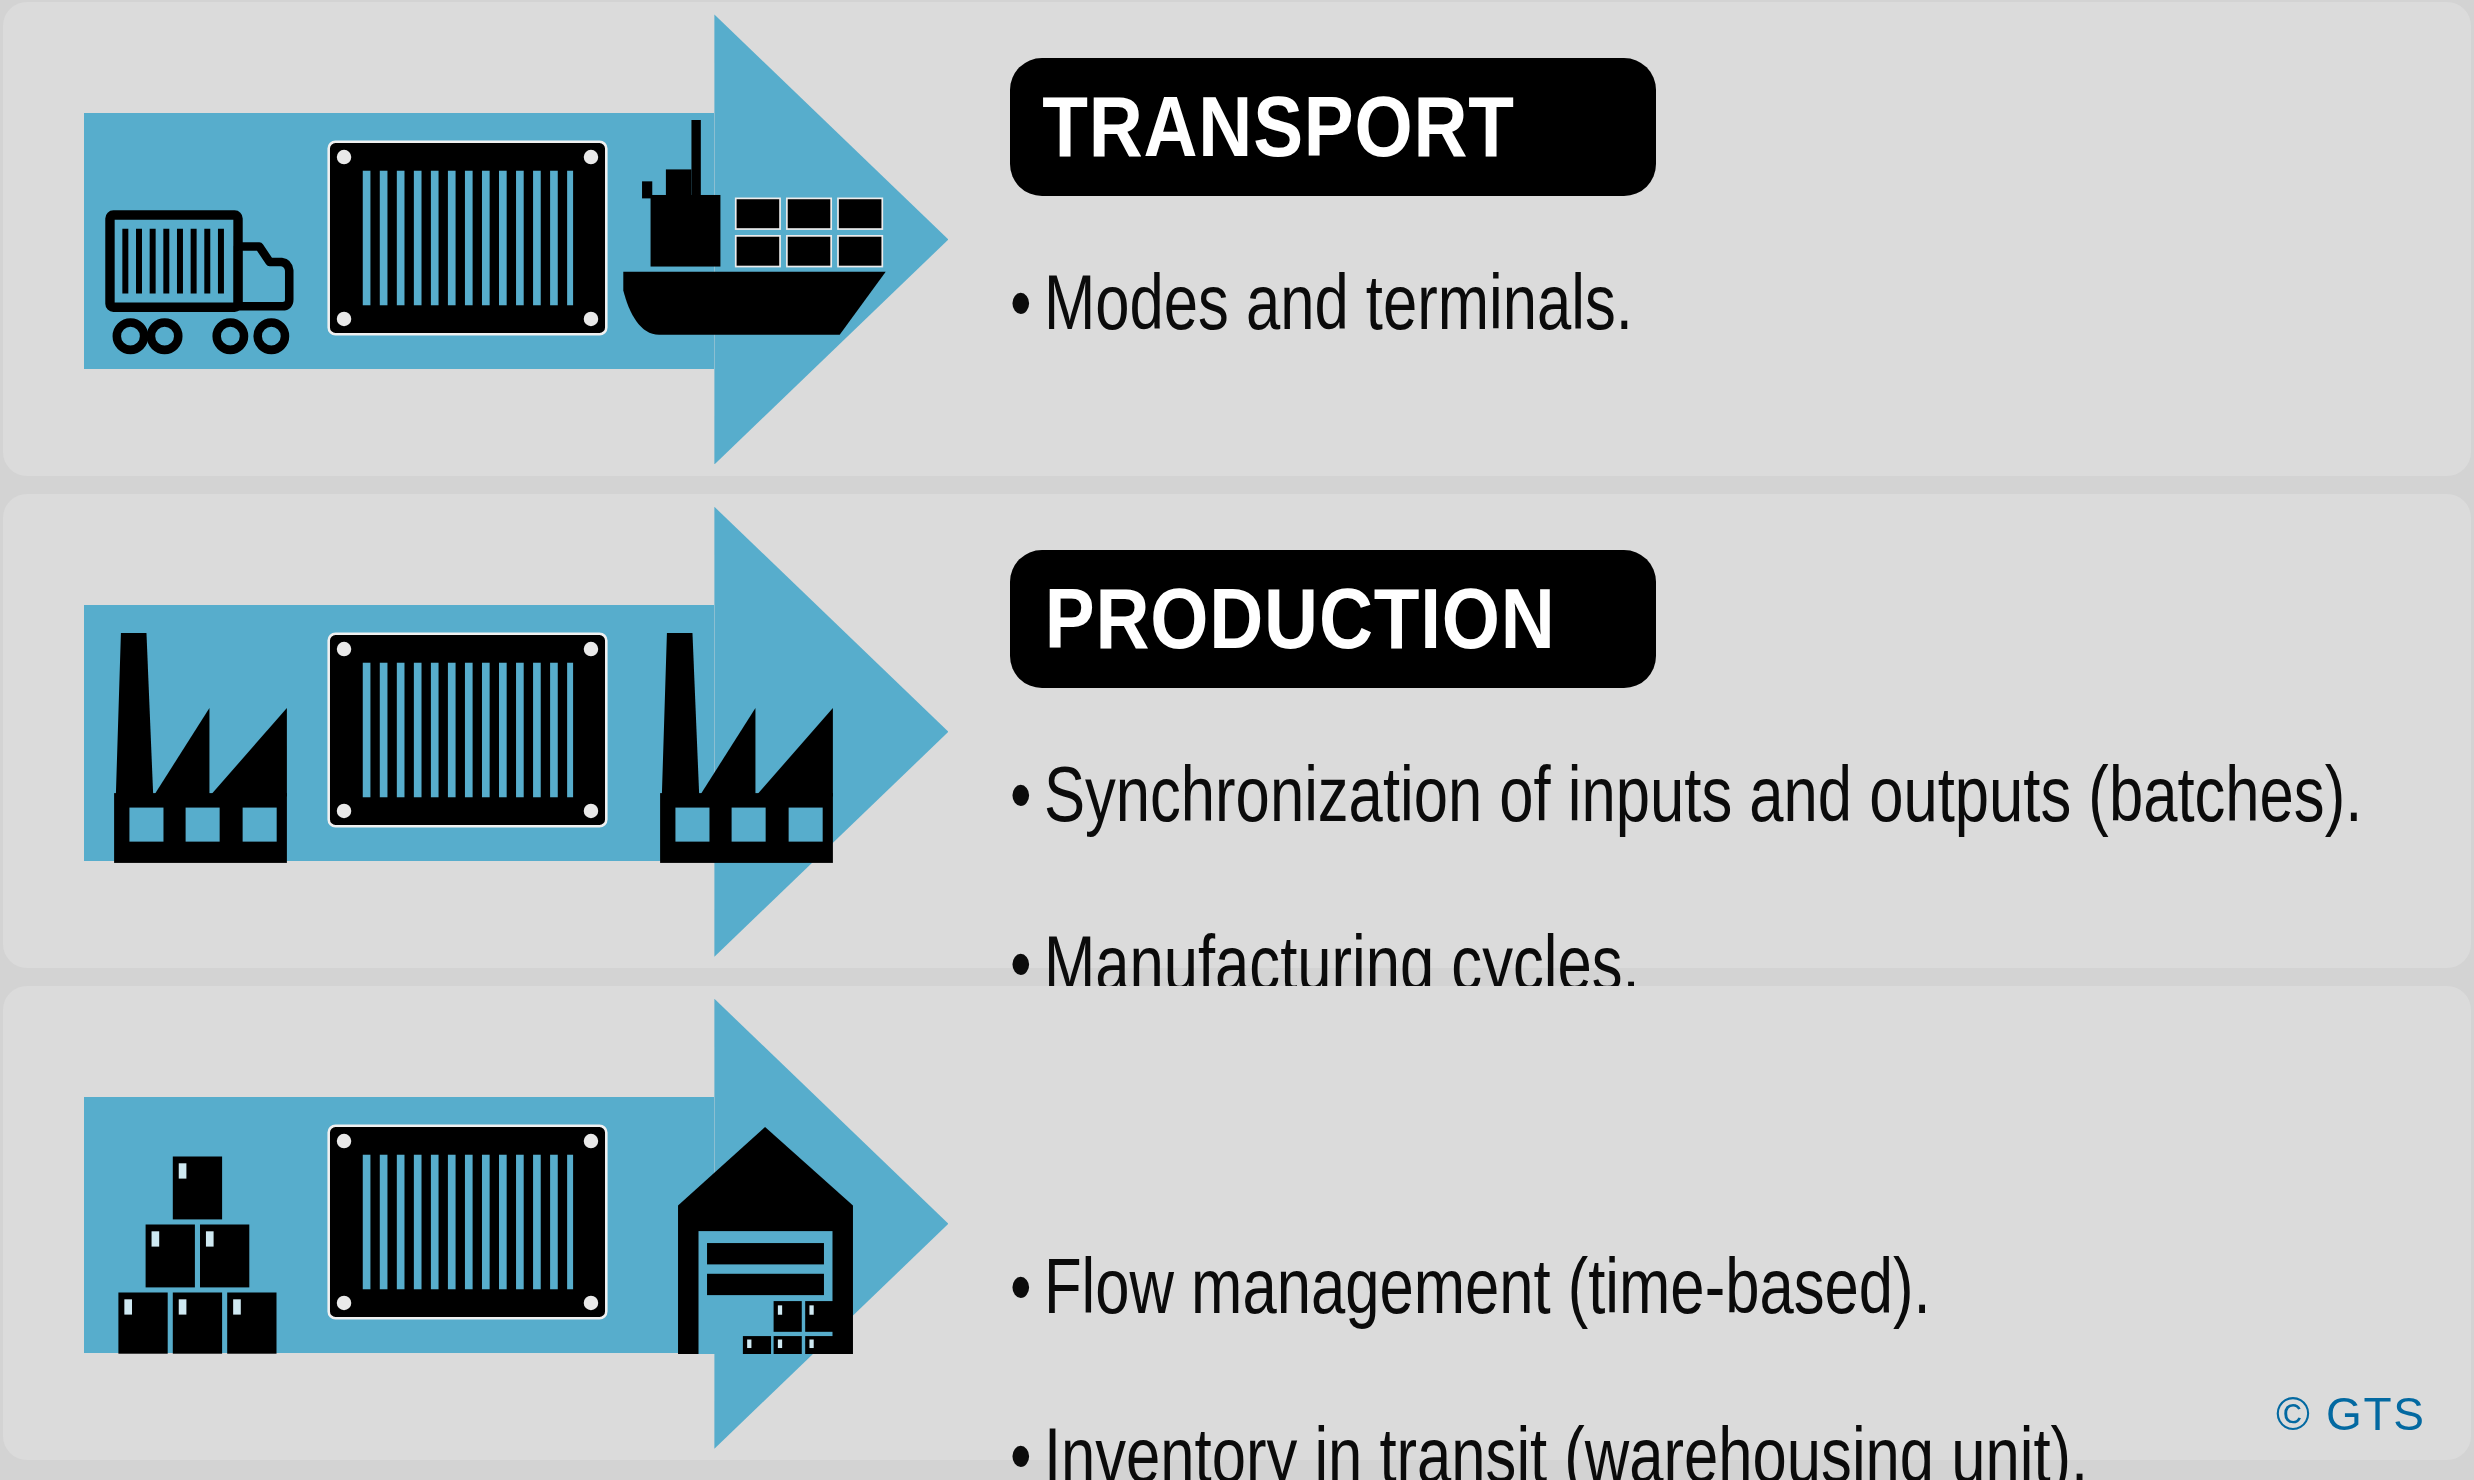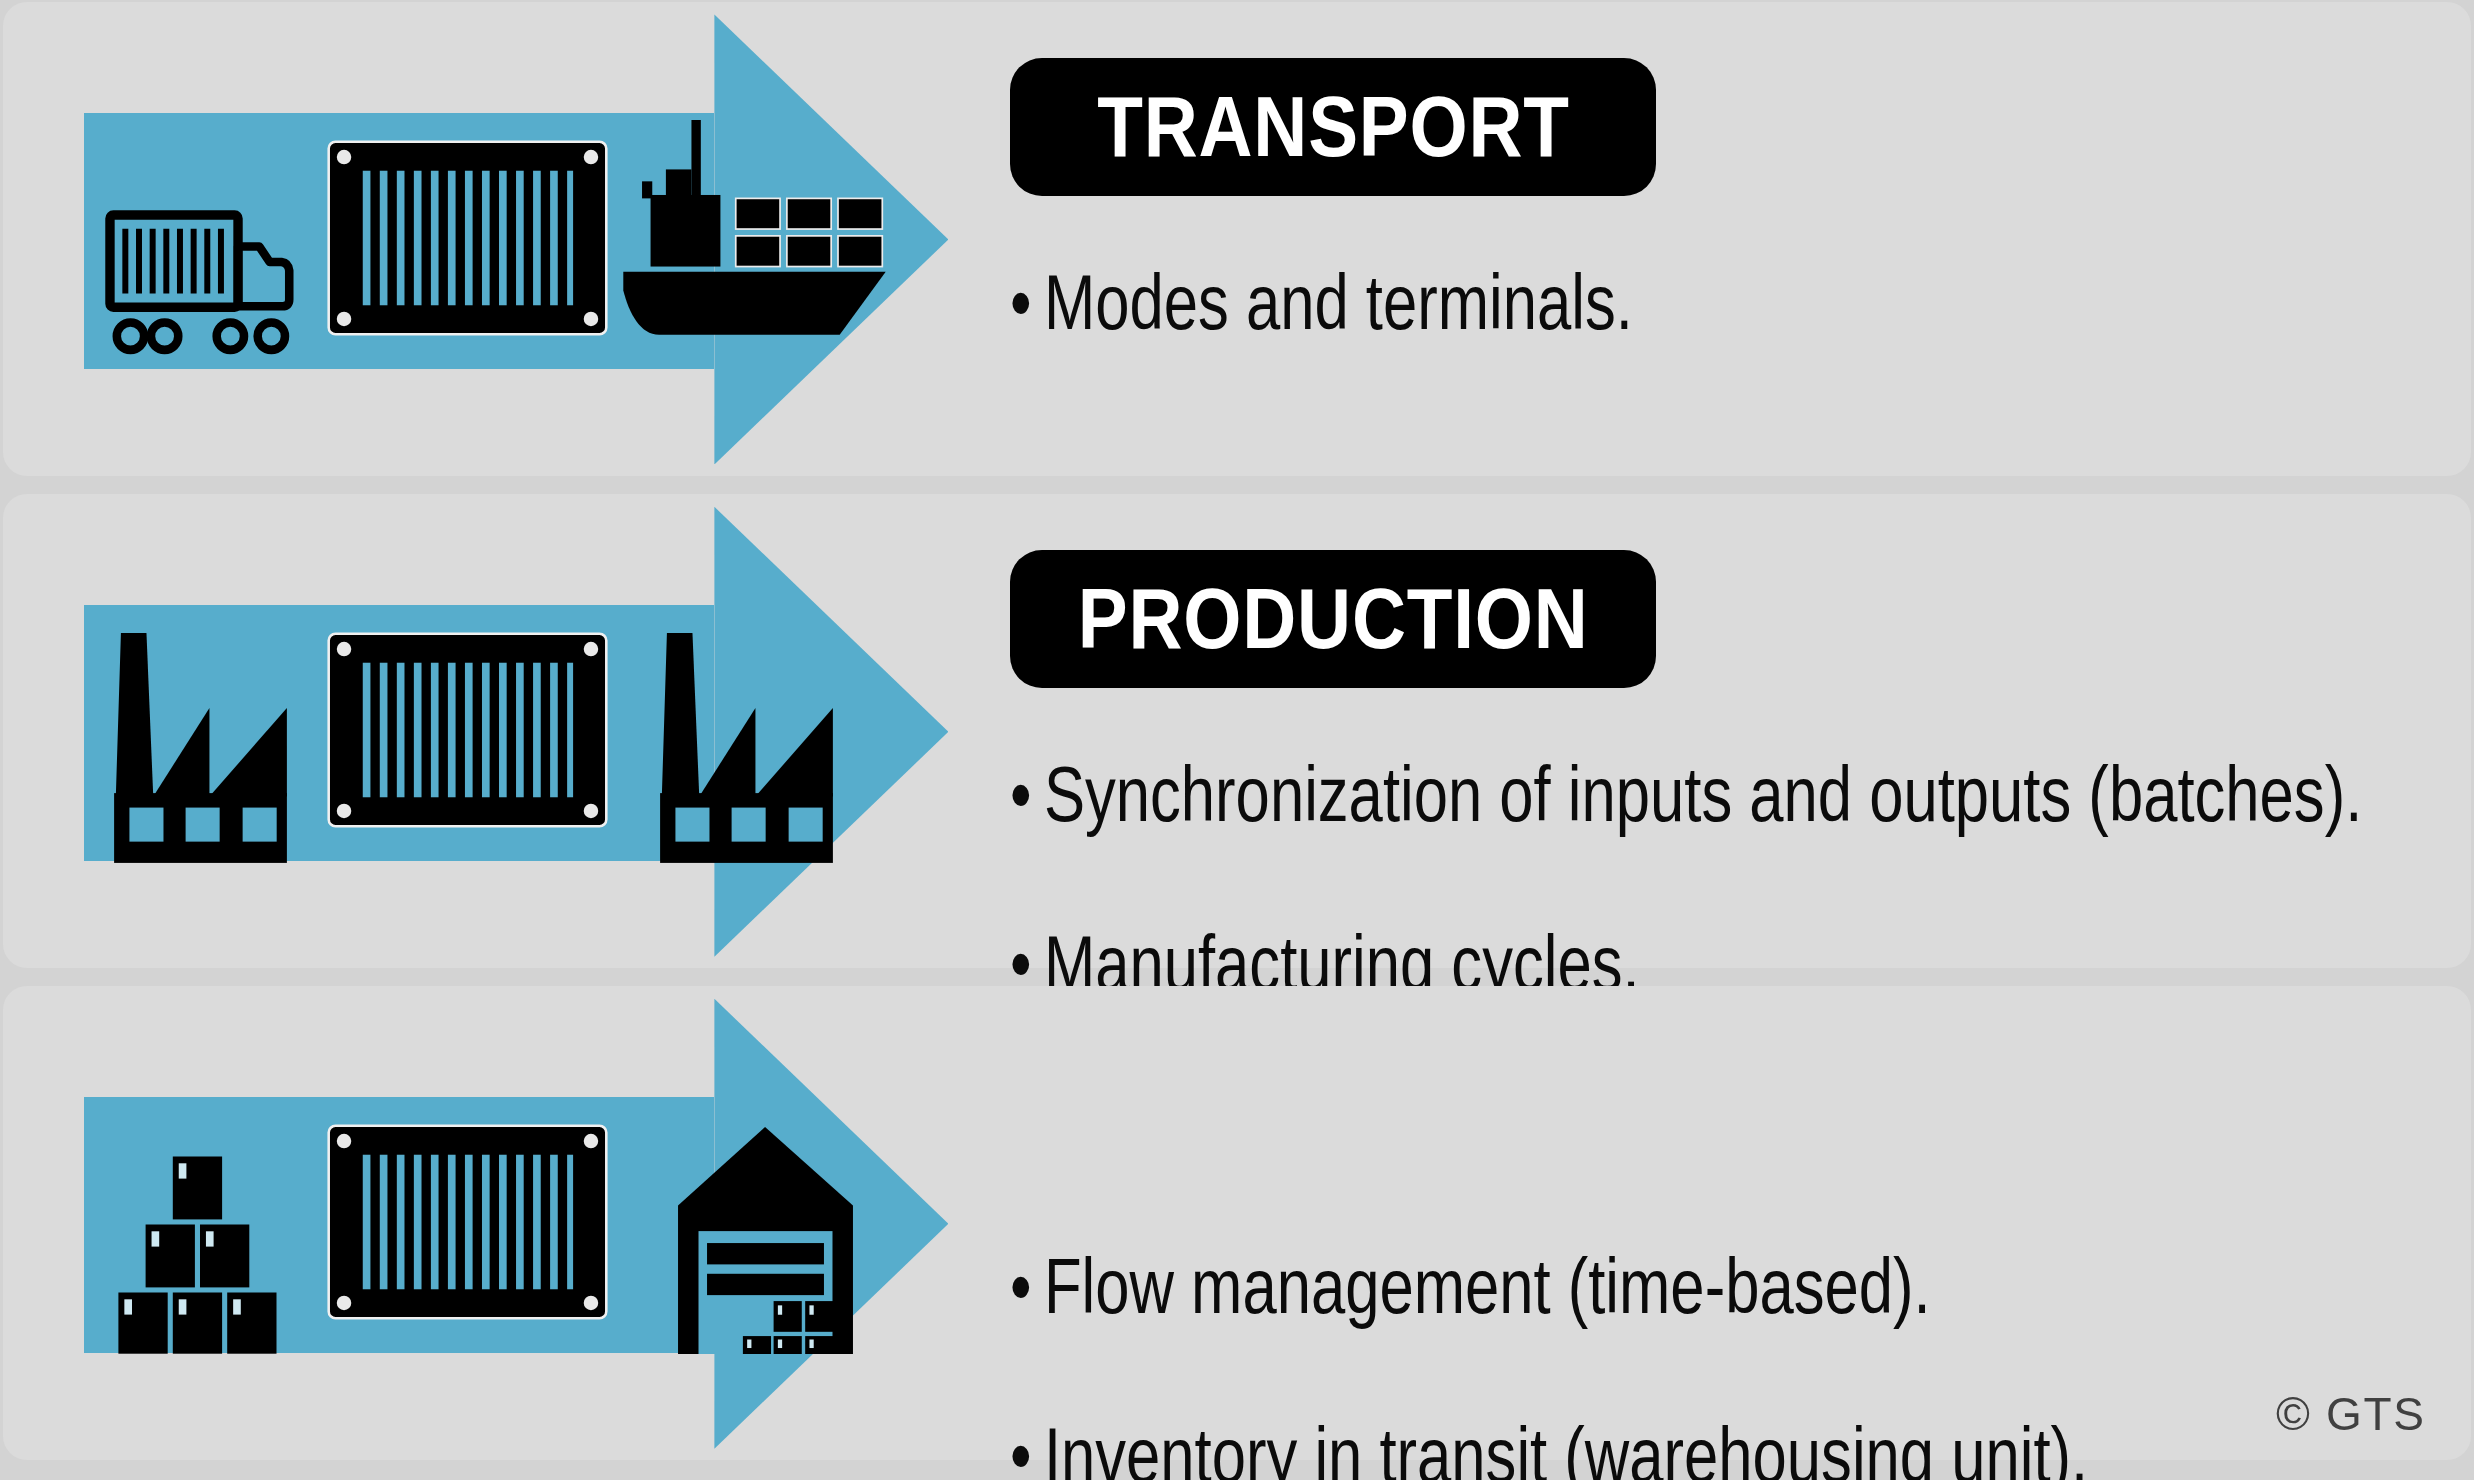--- a/index.html
+++ b/index.html
@@ -43,21 +43,21 @@
   .slot-factory-r{left:652px;top:139px;width:183px;height:230px;}
   .slot-boxes{left:112px;top:143px;width:170px;height:225px;}
   .slot-warehouse{left:675px;top:141px;width:175px;height:227px;}
 
   
   .badge{
     position:absolute;
     left:1007px;top:56px;width:646px;height:138px;
     background:#000;
     border-radius:32px;
-    display:flex;align-items:center;justify-content:center;
+    display:flex;align-items:center;justify-content:flex-start;
   }
   .badge span{
     color:#fff;
     font-size:85px;
     font-weight:bold;
     letter-spacing:0.9px;
     transform:scaleX(0.88);
     white-space:nowrap;
   }
 
@@ -78,21 +78,21 @@
     transform-origin:0 50%;
     font-size:77px;
     color:#0b0b0b;
   }
   .bullets .line::before{content:"\2022\2009";}
 
   .copyright{
     position:absolute;
     left:2276px;top:1387px;
     font-size:46px;
-    color:#404040;
+    color:#0369a1;
     letter-spacing:1.7px;
     white-space:nowrap;
   }
 </style>
 </head>
 <body>
 
 <div class="canvas" style="--blue:#57adcc;">
 
   <div class="panel p0">

